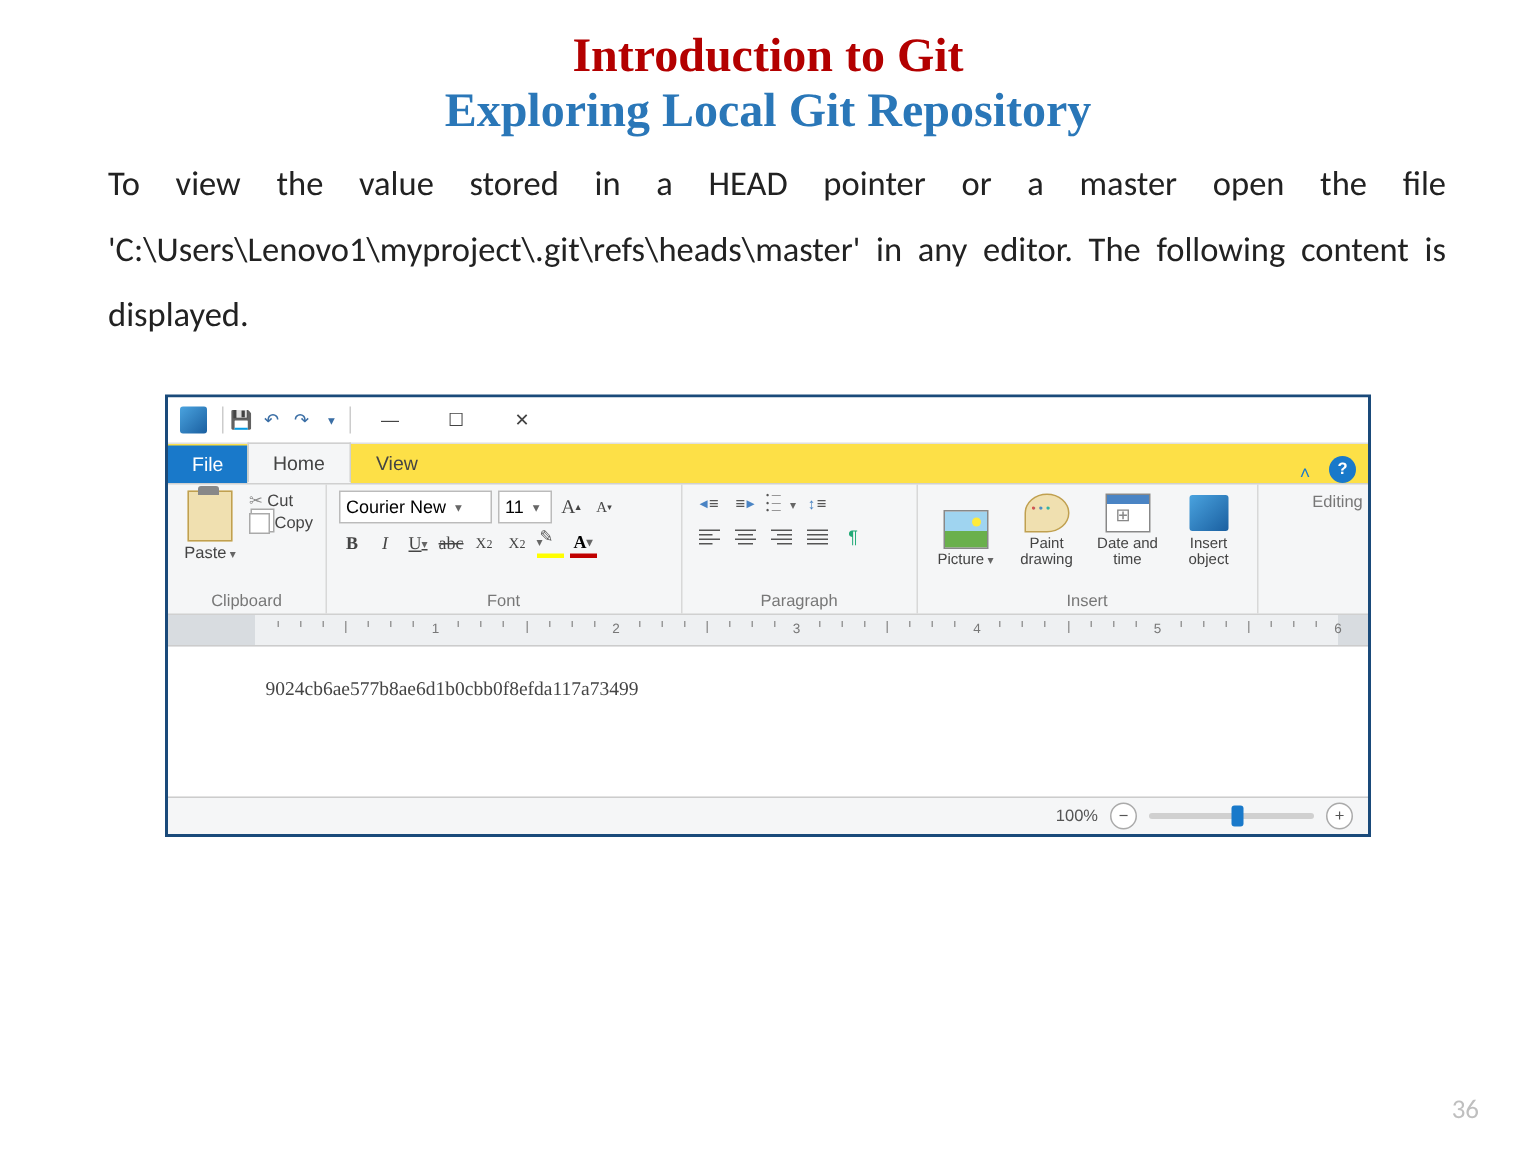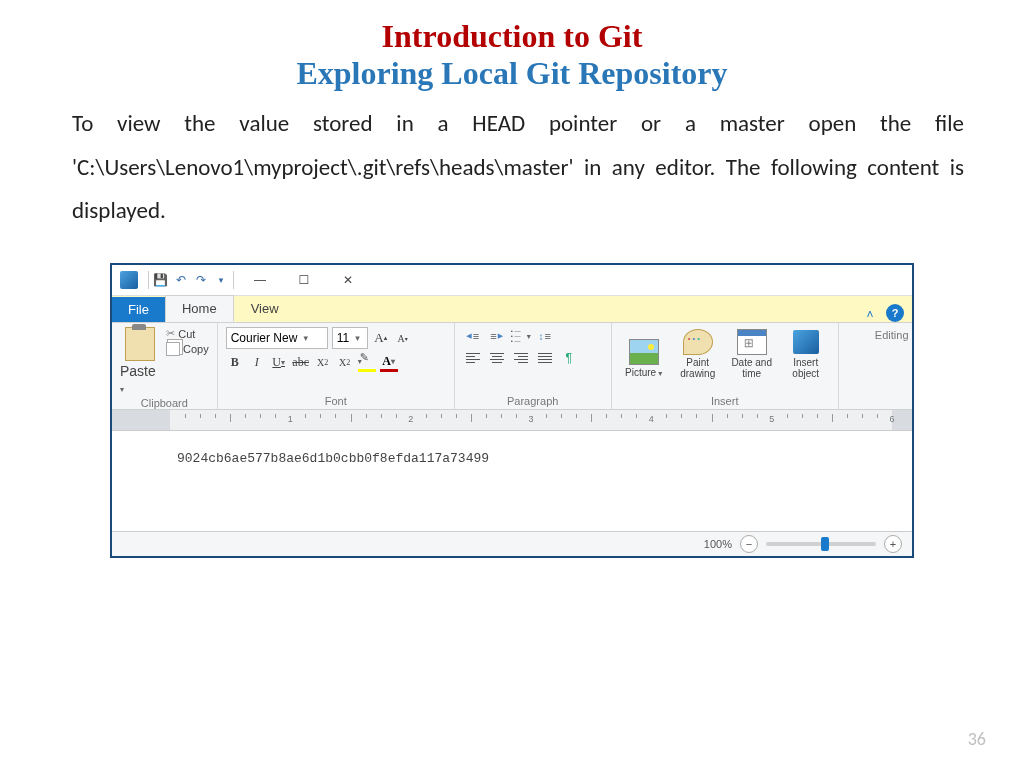--- a/index.html
+++ b/index.html
@@ -61,37 +61,37 @@
     margin: 0 6px 0 8px;
     display:inline-block;
   }
   .wp-divider { width:1px; height:18px; background:#ccc; margin:0 4px; }
   .wp-qat { display:flex; align-items:center; gap:4px; }
   .wp-qat-icon { width:16px; height:16px; display:flex; align-items:center; justify-content:center; color:#3a6ea5; }
   .wp-title { margin-left: 8px; color:#555; font-size:13px; flex:1; }
   .wp-winbtns { display:flex; }
   .wp-winbtn { width:44px; height:30px; display:flex; align-items:center; justify-content:center; color:#444; font-size:12px; }
   
-  .wp-tabs { height:26px; display:flex; align-items:flex-end; background:#fef9c3; }
+  .wp-tabs { height:26px; display:flex; align-items:flex-end; background:#fde047; }
   .wp-tab-file { background:#1979ca; color:#fff; padding:5px 16px; font-size:13px; }
   .wp-tab { padding:5px 16px; font-size:13px; color:#444; border:1px solid transparent; }
   .wp-tab.active { background:#f5f6f7; border:1px solid #d0d0d0; border-bottom:1px solid #f5f6f7; }
   .wp-tabs-spacer { flex:1; }
   .wp-collapse { width:24px; text-align:center; color:#1979ca; font-size:12px; }
   .wp-help { width:18px; height:18px; border-radius:50%; background:#1979ca; color:#fff; display:flex; align-items:center; justify-content:center; font-size:11px; font-weight:bold; margin:0 8px 0 4px; }
   
   .wp-ribbon { background:#f5f6f7; border-top:1px solid #d0d0d0; border-bottom:1px solid #d0d0d0; display:flex; height:86px; }
   .wp-group { border-right:1px solid #d8d8d8; padding:4px 8px 2px 8px; display:flex; flex-direction:column; justify-content:space-between; }
   .wp-group-label { text-align:center; font-size:11px; color:#777; margin-top:2px; }
   .wp-group-body { display:flex; align-items:flex-start; gap:6px; flex:1; }
   
   .wp-paste { display:flex; flex-direction:column; align-items:center; width:40px; }
   .wp-paste-icon { width:28px; height:32px; background:#f0e0b0; border:1px solid #c0a050; position:relative; }
   .wp-paste-icon::before { content:''; position:absolute; top:-4px; left:6px; width:14px; height:6px; background:#888; border-radius:2px 2px 0 0; }
-  .wp-paste-label { font-size:14px; color:#444; margin-top:2px; }
+  .wp-paste-label { font-size:11px; color:#444; margin-top:2px; }
   .wp-clip-side { display:flex; flex-direction:column; gap:2px; font-size:11px; color:#444; }
   .wp-clip-side span { display:flex; align-items:center; gap:3px; }
   .wp-scissors { color:#888; }
   .wp-copy-icon { width:12px; height:12px; background:#fff; border:1px solid #aaa; box-shadow:2px -2px 0 #fff, 2px -2px 0 1px #aaa; display:inline-block; }
   
   .wp-font-body { display:flex; flex-direction:column; gap:4px; }
   .wp-font-row { display:flex; align-items:center; gap:4px; }
   .wp-combo { border:1px solid #bbb; background:#fff; height:20px; display:flex; align-items:center; padding:0 4px; font-size:12px; }
   .wp-combo::after { content:'▾'; margin-left:6px; font-size:9px; color:#666; }
   .wp-fontname { width:92px; }
@@ -140,21 +140,21 @@
   .wp-edit-body span { display:flex; align-items:center; gap:4px; }
   .wp-find-icon::before{content:'🔍'; font-size:10px; filter:hue-rotate(180deg);}
   .wp-replace-icon{ font-size:10px; color:#2a7; }
   .wp-selectall-icon{ width:11px; height:11px; border:1px solid #4a84c4; background:linear-gradient(135deg,#cde 50%,transparent 50%); display:inline-block; }
   
   .wp-ruler { height:20px; background:#eef0f2; border-bottom:1px solid #ccc; position:relative; font-size:9px; color:#777; }
   .wp-ruler .tick { position:absolute; top:4px; width:1px; height:6px; background:#999; }
   .wp-ruler .num { position:absolute; top:4px; transform:translateX(-50%); }
   .wp-ruler-margin { position:absolute; top:0; bottom:0; background:#d8dce0; }
   
-  .wp-doc { height:80px; padding:20px 0 0 65px; font-family:Liberation Mono, monospace; font-size:13px; color:#444; }
+  .wp-doc { height:80px; padding:20px 0 0 65px; font-family:Liberation Serif, serif; font-size:13px; color:#444; }
   
   .wp-status { height:24px; border-top:1px solid #ccc; background:#f5f6f7; display:flex; align-items:center; justify-content:flex-end; padding:0 10px; gap:8px; font-size:11px; color:#555; }
   .wp-zoom-btn { width:16px; height:16px; border:1px solid #aaa; border-radius:50%; display:flex; align-items:center; justify-content:center; background:#fff; }
   .wp-slider { width:110px; height:4px; background:#d0d0d0; position:relative; border-radius:2px; }
   .wp-slider-thumb { position:absolute; left:50%; top:-5px; width:8px; height:14px; background:#1979ca; border-radius:2px; }
   .page-num { position:absolute; bottom:18px; right:38px; color:#bfbfbf; font-size:18px; }
   .tiny-drop::after{content:' ▾'; font-size:8px; color:#666;}
 </style>
 </head>
 <body>

